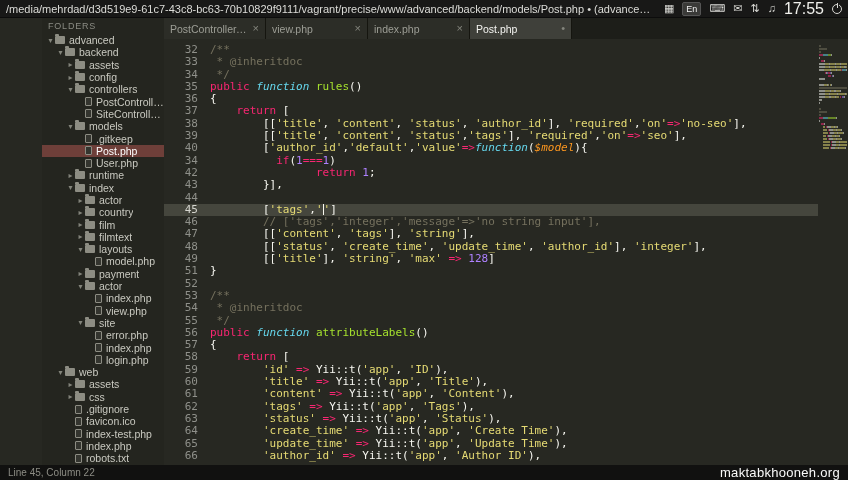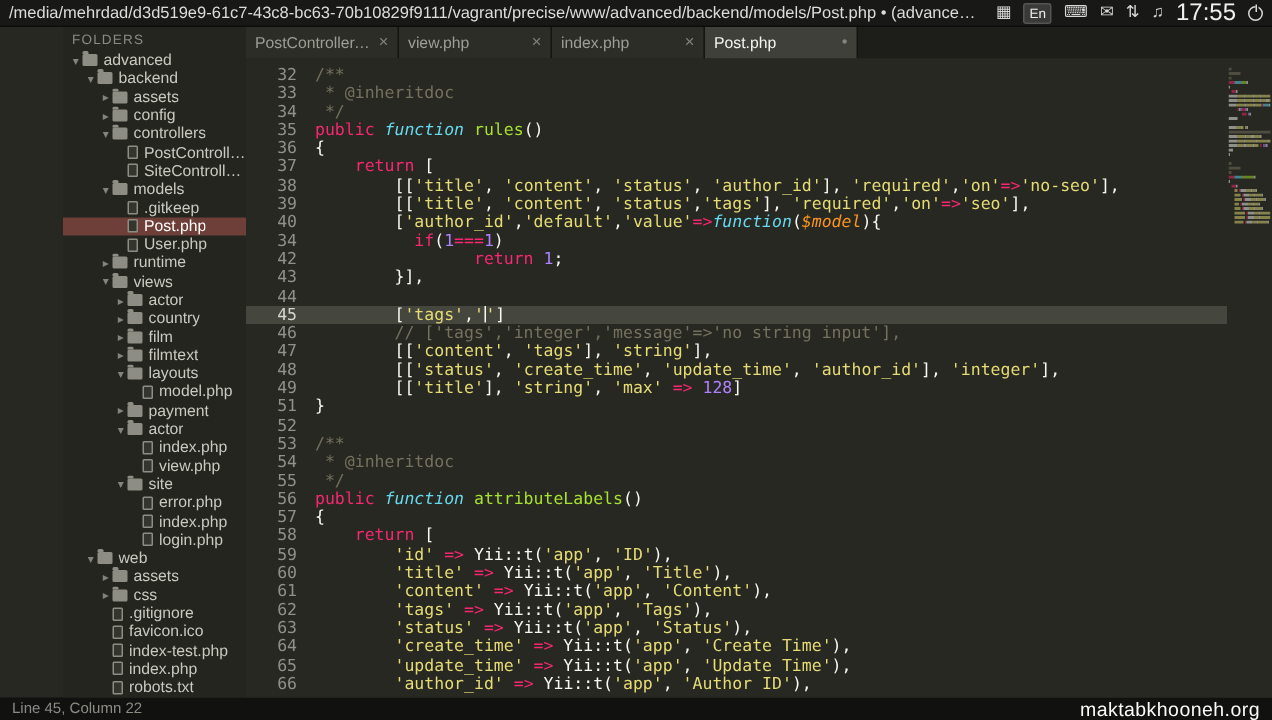--- a/index.html
+++ b/index.html
@@ -154,21 +154,21 @@
             <span class="tlabel">User.php</span>
           </div>
           <div class="tree-row" style="padding-left: 24px;">
             <span class="tri">▸</span>
             <span class="dico"></span>
             <span class="tlabel">runtime</span>
           </div>
           <div class="tree-row" style="padding-left: 24px;">
             <span class="tri">▾</span>
             <span class="dico"></span>
-            <span class="tlabel">views</span>
+            <span class="tlabel">index</span>
           </div>
           <div class="tree-row" style="padding-left: 34px;">
             <span class="tri">▸</span>
             <span class="dico"></span>
             <span class="tlabel">actor</span>
           </div>
           <div class="tree-row" style="padding-left: 34px;">
             <span class="tri">▸</span>
             <span class="dico"></span>
             <span class="tlabel">country</span>

